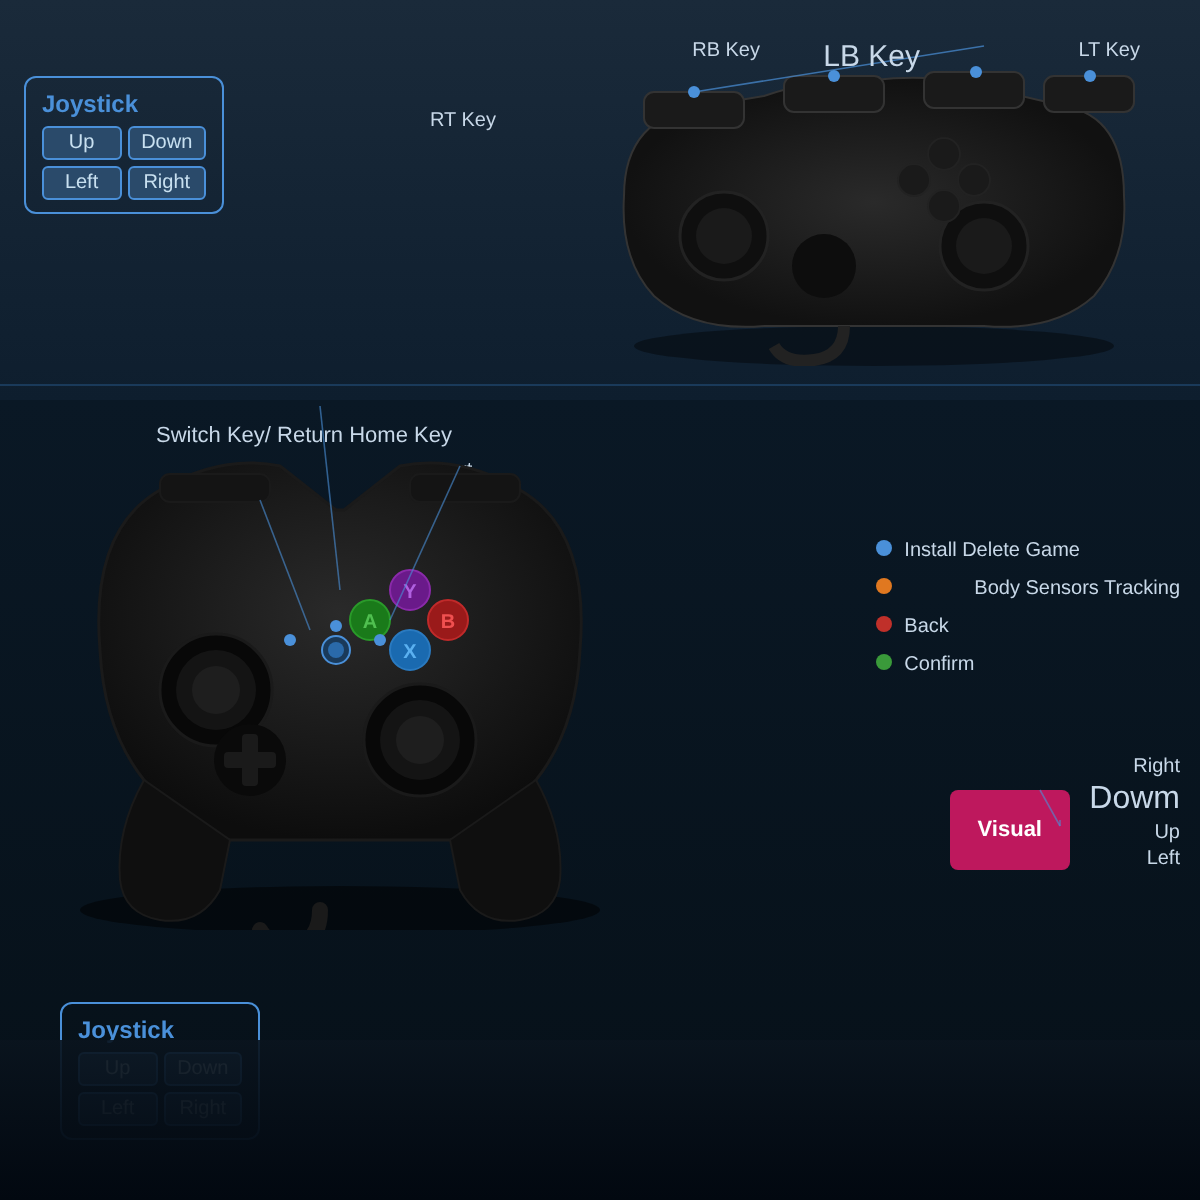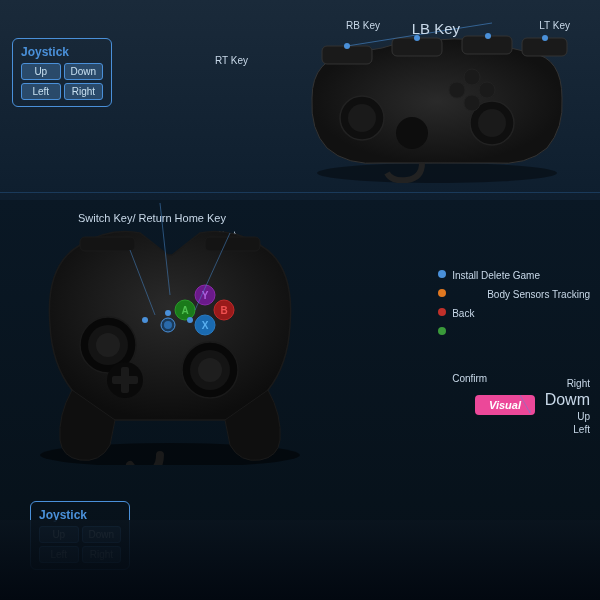--- a/index.html
+++ b/index.html
@@ -240,25 +240,25 @@
     <div class="legend-item">
       <div class="dot dot-orange"></div>
       <span style="color:#c8d8e8; font-size:10px;margin-left:35px;">Body Sensors Tracking</span>
     </div>
     <div class="legend-item">
       <div class="dot dot-red"></div>
       <span style="color:#c8d8e8; font-size:10px;">Back</span>
     </div>
     <div class="legend-item">
       <div class="dot dot-green"></div>
-      <span style="color:#c8d8e8; font-size:10px;margin-top:46px;">Confirm</span>
-    </div>
-  </div>
-
-  <div style="position:absolute; top:395px; right:65px; background:#ec4899; color:white; font-size:11px; font-weight:bold; padding:4px 14px; border-radius:4px;font-style:italic;">Visual</div>
+      <span style="color:#c8d8e8; font-size:10px;">Confirm</span>
+    </div>
+  </div>
+
+  <div style="position:absolute; top:395px; right:65px; background:#be185d; color:white; font-size:11px; font-weight:bold; padding:14px 14px; border-radius:4px;">Visual</div>
 
   <div style="position:absolute; top:378px; right:10px; display:flex; flex-direction:column; gap:2px; align-items:flex-end;">
     <span style="color:#c8d8e8; font-size:10px;">Right</span>
     <span style="color:#c8d8e8; font-size:16px;">Dowm</span>
     <span style="color:#c8d8e8; font-size:10px;">Up</span>
     <span style="color:#c8d8e8; font-size:10px;">Left</span>
   </div>
 
   <div class="joystick-box-bottom">
     <div class="title" style="color:#4a90d9; font-size:12px; font-weight:bold; margin-bottom:4px;">Joystick</div>

